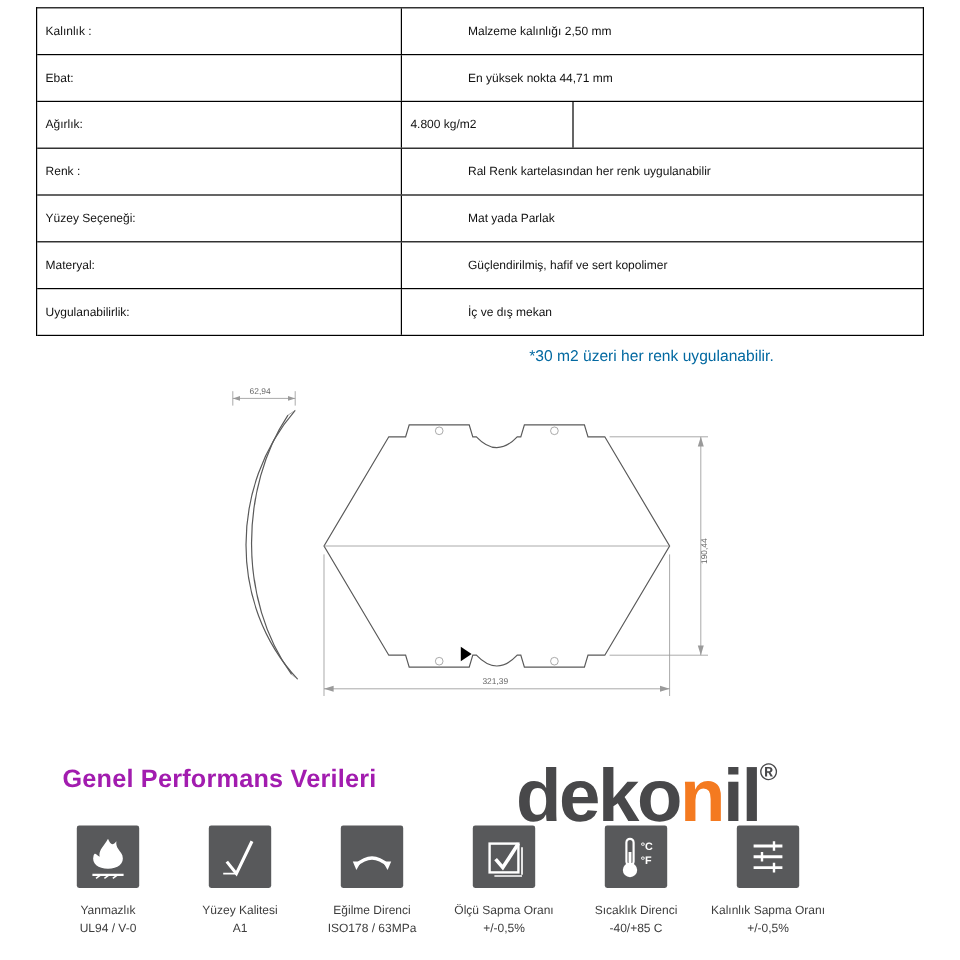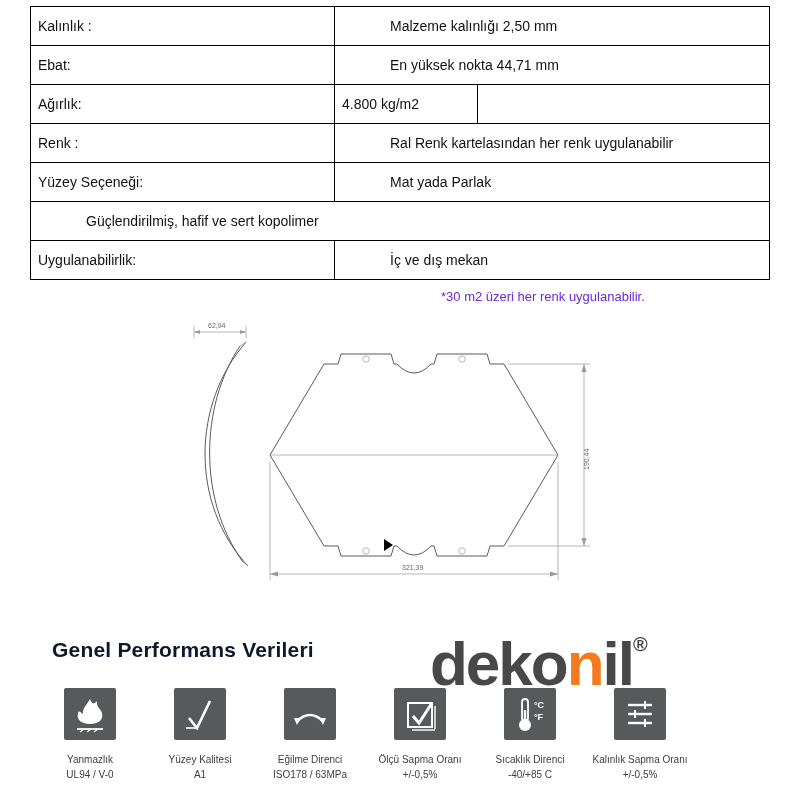--- a/index.html
+++ b/index.html
@@ -9,47 +9,47 @@
     font-family:"Liberation Sans", sans-serif; color:#111; overflow:hidden;
   }
 
   
   .spec-table {
     position:absolute; left:30px; top:6px; width:740px;
     border-top:1px solid #000; border-left:1px solid #000; border-right:1px solid #000;
   }
   .tr { display:flex; height:39px; border-bottom:1px solid #000; }
   .td {
-    border-right:1px solid #000; padding:0 7px; font-size:14px;
+    border-right:1px solid #000; padding:0 7px; font-size:10px;
     display:flex; align-items:center; white-space:nowrap; overflow:hidden;
   }
   .td:last-child { border-right:none;margin-left:48px; }
   .td.label { width:304px; flex:none; }
   .td.value { flex:1; }
   .td.value-mid { width:210px; flex:none; }
   .td.value2 { width:143px; flex:none; }
   .td.empty { flex:1; }
 
   .table-note {
     position:absolute; left:441px; top:289px;
-    font-size:13px; color:#6d28d9;
+    font-size:13px; color:#0369a1;
   }
 
   
   .drawing { position:absolute; left:148px; top:318px; }
   .outline { fill:none; stroke:#5a5a5a; stroke-width:1; }
   .thin    { fill:none; stroke:#8a8a8a; stroke-width:0.6; }
   .dim     { fill:none; stroke:#9a9a9a; stroke-width:0.7; }
   .dim-txt { fill:#666; font-size:7px; font-family:"Liberation Sans", sans-serif; }
   .arrow   { fill:#9a9a9a; }
 
   
   .perf-heading {
     position:absolute; left:52px; top:638px;
-    font-size:21px; font-weight:bold; color:#0f172a; letter-spacing:0.2px;
+    font-size:21px; font-weight:bold; color:#a21caf; letter-spacing:0.2px;
   }
   .logo {
     position:absolute; left:430px; top:633px;
     font-size:62px; font-weight:bold; letter-spacing:-2px; line-height:1;
     color:#48484a; white-space:nowrap;
   }
   .logo .orange { color:#f47a20; }
   .logo .reg { font-size:20px; letter-spacing:0; vertical-align:34px; }
 
   .perf-row {
@@ -85,20 +85,21 @@
     </div>
     <div class="tr">
       <div class="td label">Renk :</div>
       <div class="td value">Ral Renk kartelasından her renk uygulanabilir</div>
     </div>
     <div class="tr">
       <div class="td label">Yüzey Seçeneği:</div>
       <div class="td value">Mat yada Parlak</div>
     </div>
     <div class="tr">
+      <div class="td label">Materyal:</div>
       <div class="td value">Güçlendirilmiş, hafif ve sert kopolimer</div>
     </div>
     <div class="tr">
       <div class="td label">Uygulanabilirlik:</div>
       <div class="td value">İç ve dış mekan</div>
     </div>
   </div>
 
   <div class="table-note">*30 m2 üzeri her renk uygulanabilir.</div>
 

